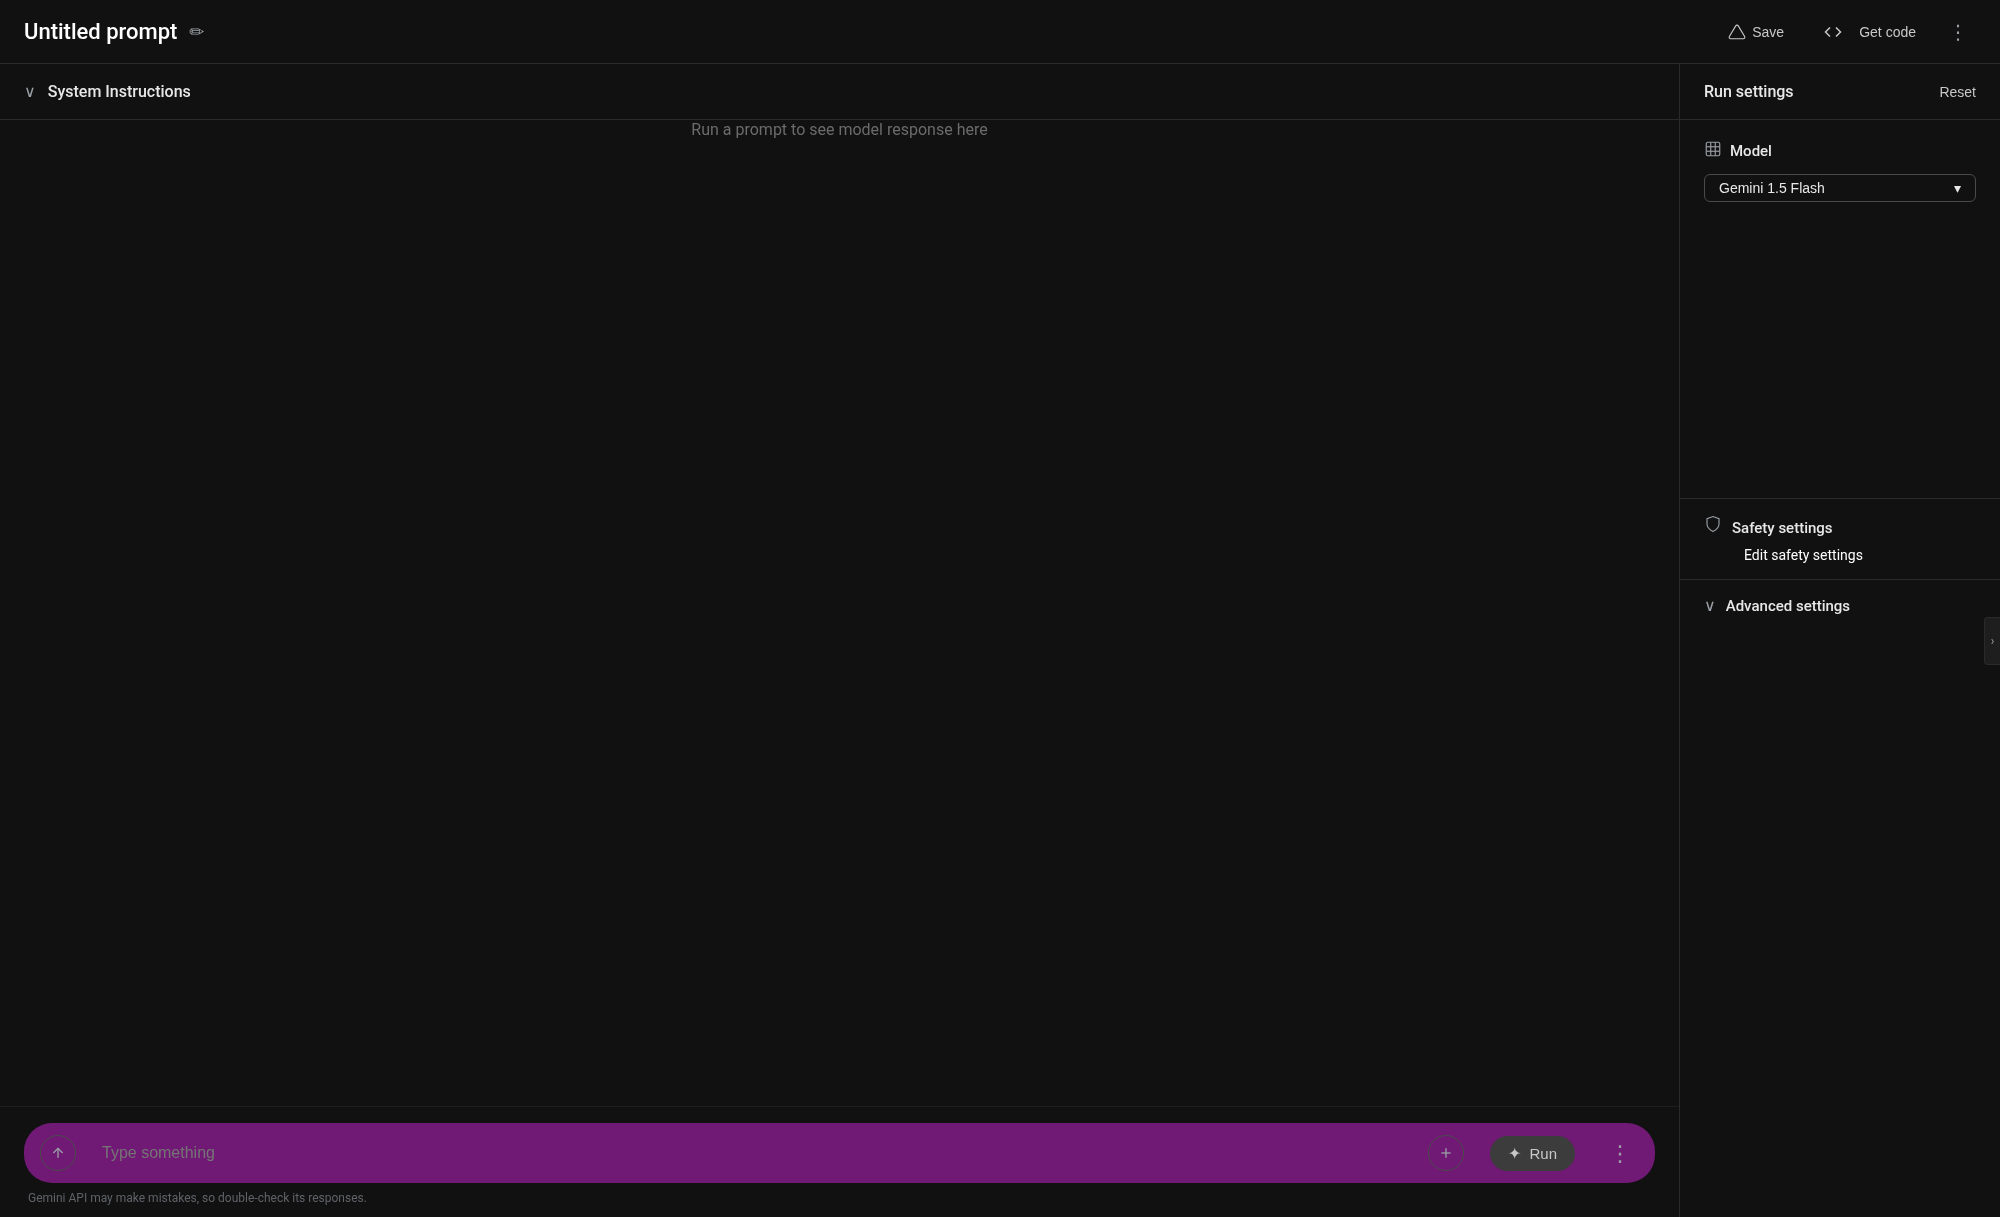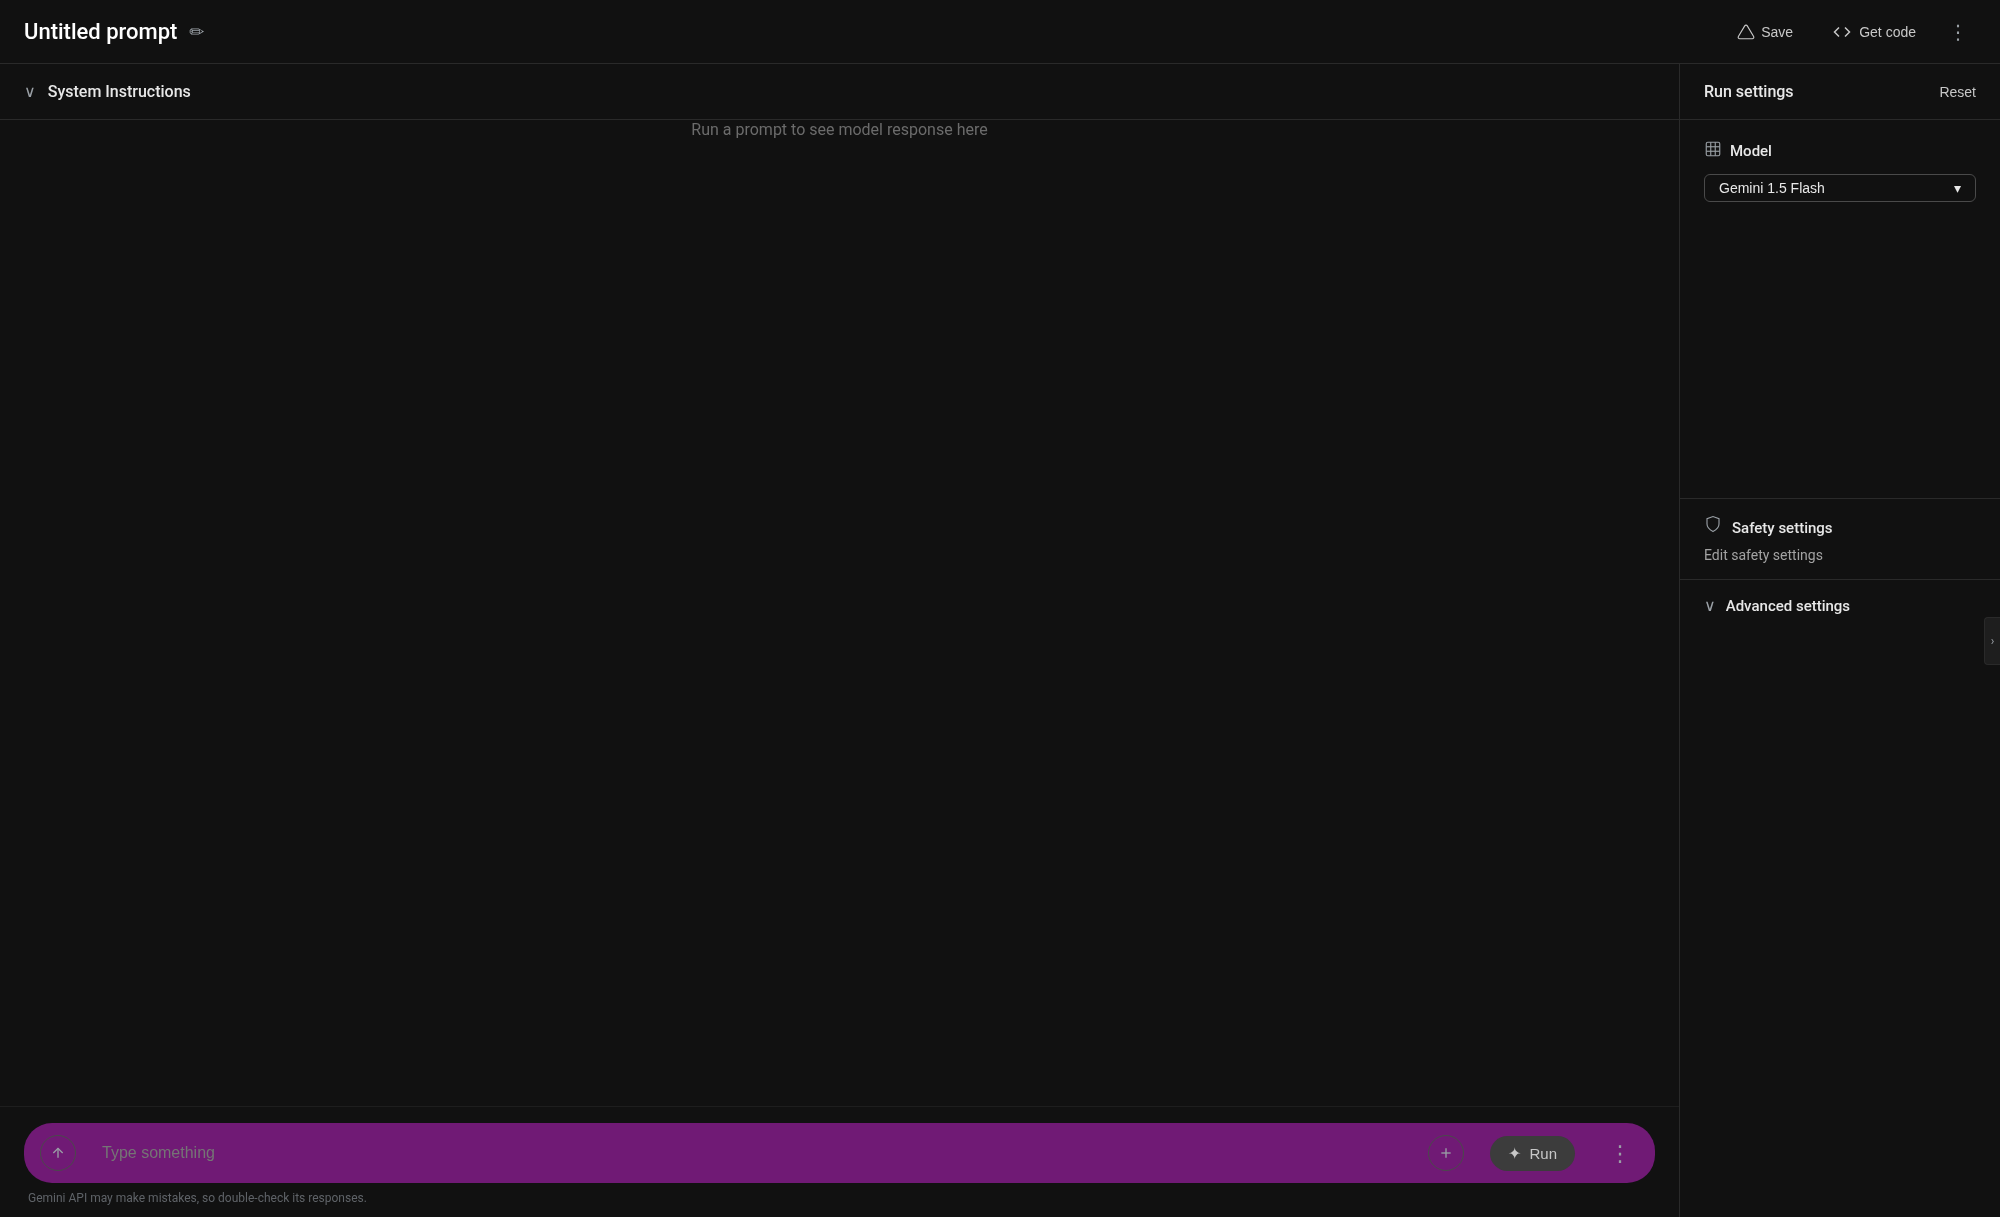--- a/index.html
+++ b/index.html
@@ -54,21 +54,21 @@
       background: transparent;
       border: none;
       cursor: pointer;
       font-size: 14px;
       padding: 8px 16px;
       border-radius: 20px;
     }
     .btn-get-code {
       display: flex;
       align-items: center;
-      gap: 8px;
+      gap: 17px;
       color: #c8c8c8;
       background: transparent;
       border: none;
       cursor: pointer;
       font-size: 14px;
       font-weight: 500;
       padding: 8px 16px;
       border-radius: 20px;
     }
     .more-icon {
@@ -273,24 +273,25 @@
     .safety-icon {
       color: #9aa0a6;
       font-size: 18px;
     }
     .safety-title {
       font-size: 15px;
       font-weight: 500;
       color: #e8e8e8;
     }
     .safety-link {
-      color: #a3a3a3;
+      color: #ffffff;
       font-size: 14px;
       cursor: pointer;
       text-decoration: none;
+      margin-left: 40px;
     }
 
     
     .advanced-section {
       padding: 16px 24px;
       border-top: 1px solid #2a2a2a;
     }
     .advanced-header {
       display: flex;
       align-items: center;

